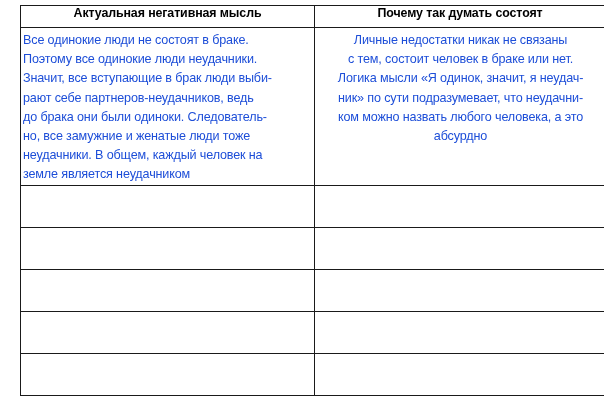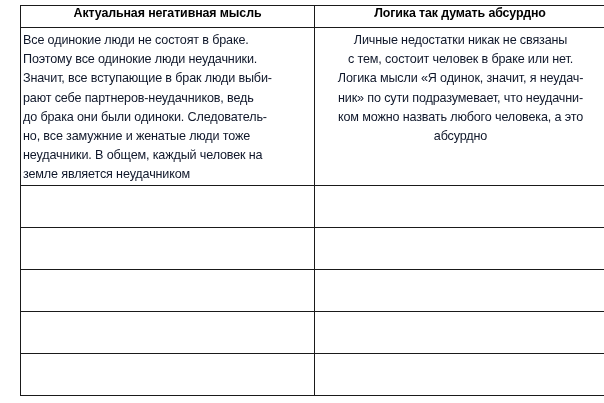--- a/index.html
+++ b/index.html
@@ -53,21 +53,21 @@
   }
 
   .body-cell {
     height: 157px;
   }
   .body-text {
     display: block;
     padding: 3px 3px 0 2px;
     font-size: 12.6px;
     line-height: 19.2px;
-    color: #0f172a;
+    color: #1d4ed8;
     white-space: pre-line;
     letter-spacing: -0.15px;
   }
   .body-cell.right .body-text {
     padding-left: 4px;
     text-align: center;
   }
 
   .empty-cell {
     height: 41px;
@@ -86,21 +86,21 @@
     <colgroup>
       <col class="col-left">
       <col class="col-right">
     </colgroup>
     <thead>
       <tr>
         <th class="hdr-cell">
           <span class="hdr-text">Актуальная негативная мысль</span>
         </th>
         <th class="hdr-cell">
-          <span class="hdr-text">Логика так думать абсурдно</span>
+          <span class="hdr-text">Почему так думать состоят</span>
         </th>
       </tr>
     </thead>
     <tbody>
       <tr>
         <td class="body-cell left">
           <span class="body-text">Все одинокие люди не состоят в браке.
 Поэтому все одинокие люди неудачники.
 Значит, все вступающие в брак люди выби-
 рают себе партнеров-неудачников, ведь

